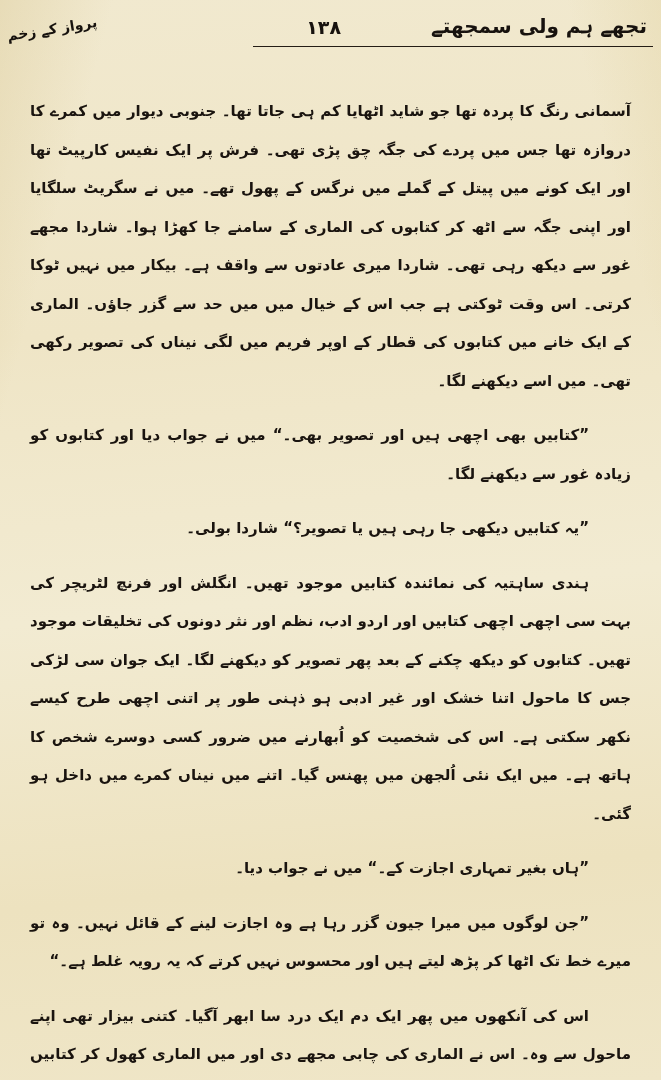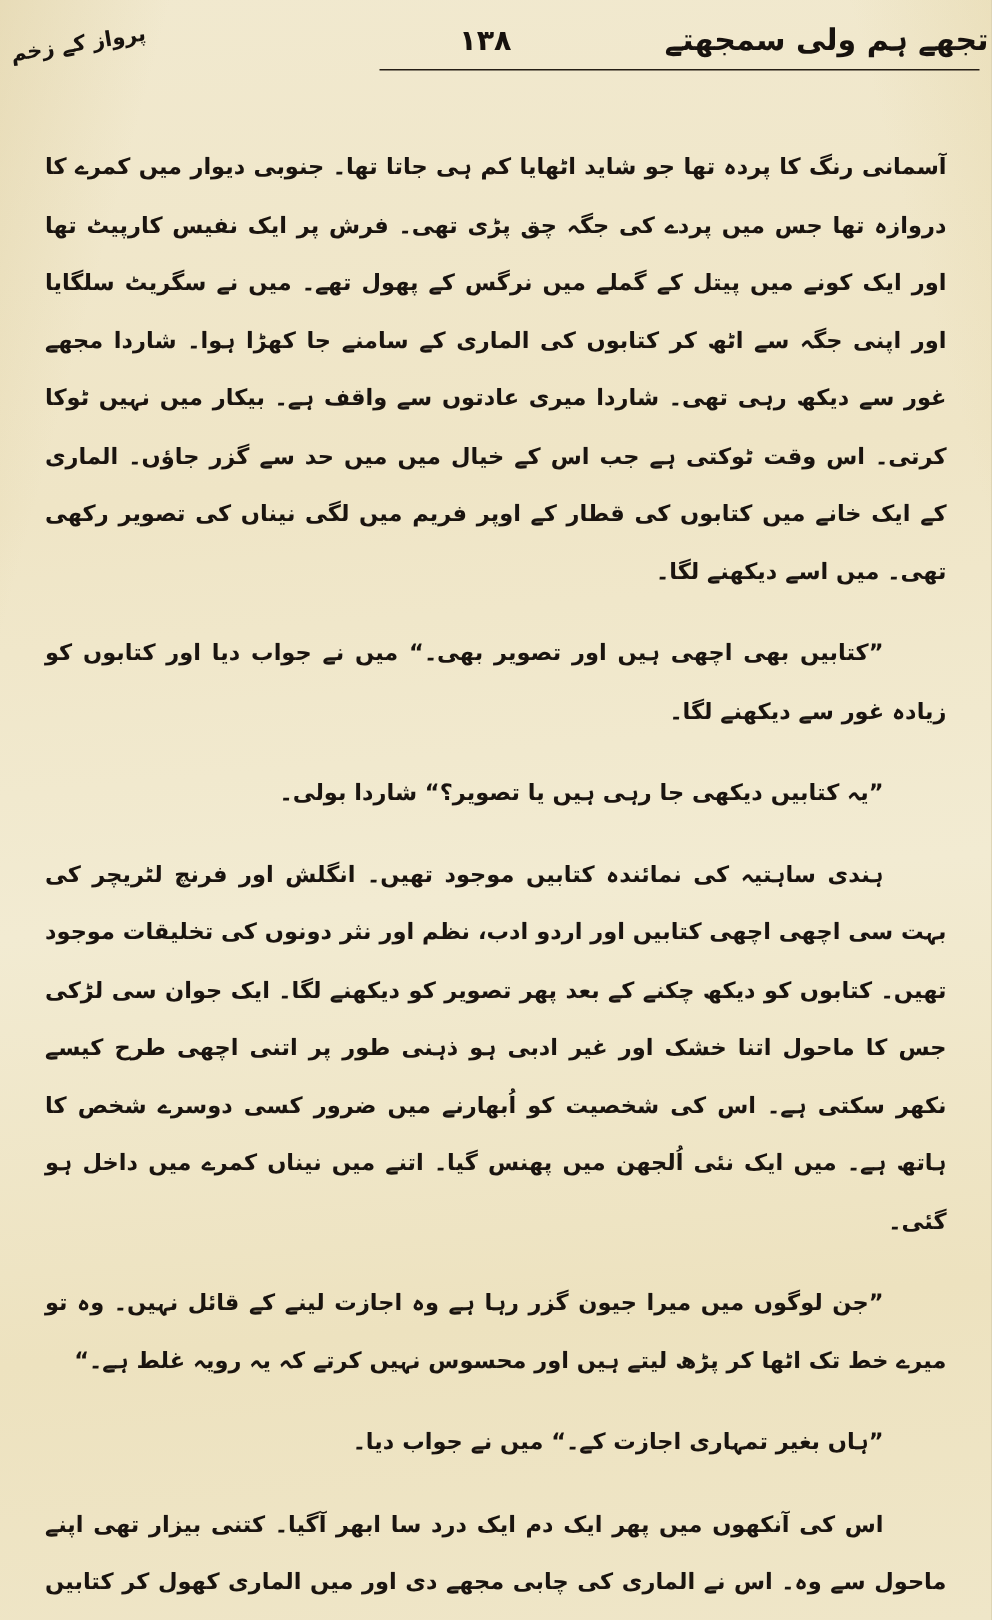--- a/index.html
+++ b/index.html
@@ -17,21 +17,21 @@
       linear-gradient(175deg, #f1e9cf 0%, #efe5c6 30%, #f2ebd2 55%, #ede2bf 80%, #efe6c8 100%);
     color:#17120e;
     box-sizing:border-box;
   }
   
   .header{
     position:absolute;top:0;right:0;left:0;height:72px;
     direction:rtl;
   }
   .header-title-right{
-    position:absolute;top:14px;right:2px;
+    position:absolute;top:14px;right:14px;
     font-size:20px;font-weight:bold;letter-spacing:0;
     white-space:nowrap;
   }
   .header-page-number{
     position:absolute;top:16px;right:320px;
     font-size:19px;font-weight:bold;text-align:right;
   }
   .header-rule{
     position:absolute;top:46px;right:8px;width:400px;height:0;
     border-bottom:1.5px solid #241d15;
@@ -70,18 +70,18 @@
     <span class="header-page-number">۱۳۸</span>
     <div class="header-rule"></div>
     <span class="header-title-left">پرواز کے زخم</span>
   </div>
 
   <div class="body-text" id="body-text">
       <p>آسمانی رنگ کا پردہ تھا جو شاید اٹھایا کم ہی جاتا تھا۔ جنوبی دیوار میں کمرے کا دروازہ تھا جس میں پردے کی جگہ چق پڑی تھی۔ فرش پر ایک نفیس کارپیٹ تھا اور ایک کونے میں پیتل کے گملے میں نرگس کے پھول تھے۔ میں نے سگریٹ سلگایا اور اپنی جگہ سے اٹھ کر کتابوں کی الماری کے سامنے جا کھڑا ہوا۔ شاردا مجھے غور سے دیکھ رہی تھی۔ شاردا میری عادتوں سے واقف ہے۔ بیکار میں نہیں ٹوکا کرتی۔ اس وقت ٹوکتی ہے جب اس کے خیال میں میں حد سے گزر جاؤں۔ الماری کے ایک خانے میں کتابوں کی قطار کے اوپر فریم میں لگی نیناں کی تصویر رکھی تھی۔ میں اسے دیکھنے لگا۔</p>
       <p class="indent">”کتابیں بھی اچھی ہیں اور تصویر بھی۔“ میں نے جواب دیا اور کتابوں کو زیادہ غور سے دیکھنے لگا۔</p>
       <p class="indent">”یہ کتابیں دیکھی جا رہی ہیں یا تصویر؟“ شاردا بولی۔</p>
       <p class="indent">ہندی ساہتیہ کی نمائندہ کتابیں موجود تھیں۔ انگلش اور فرنچ لٹریچر کی بہت سی اچھی اچھی کتابیں اور اردو ادب، نظم اور نثر دونوں کی تخلیقات موجود تھیں۔ کتابوں کو دیکھ چکنے کے بعد پھر تصویر کو دیکھنے لگا۔ ایک جوان سی لڑکی جس کا ماحول اتنا خشک اور غیر ادبی ہو ذہنی طور پر اتنی اچھی طرح کیسے نکھر سکتی ہے۔ اس کی شخصیت کو اُبھارنے میں ضرور کسی دوسرے شخص کا ہاتھ ہے۔ میں ایک نئی اُلجھن میں پھنس گیا۔ اتنے میں نیناں کمرے میں داخل ہو گئی۔</p>
+      <p class="indent">”ہاں بغیر تمہاری اجازت کے۔“ میں نے جواب دیا۔</p>
       <p class="indent">”جن لوگوں میں میرا جیون گزر رہا ہے وہ اجازت لینے کے قائل نہیں۔ وہ تو میرے خط تک اٹھا کر پڑھ لیتے ہیں اور محسوس نہیں کرتے کہ یہ رویہ غلط ہے۔“</p>
-      <p class="indent">”ہاں بغیر تمہاری اجازت کے۔“ میں نے جواب دیا۔</p>
       <p class="indent">اس کی آنکھوں میں پھر ایک دم ایک درد سا ابھر آگیا۔ کتنی بیزار تھی اپنے ماحول سے وہ۔ اس نے الماری کی چابی مجھے دی اور میں الماری کھول کر کتابیں دیکھنے لگا۔ چائے پیتے ہوئے میں نے پوچھا۔</p>
     </div>
 
 </div>
 
 </body></html>

